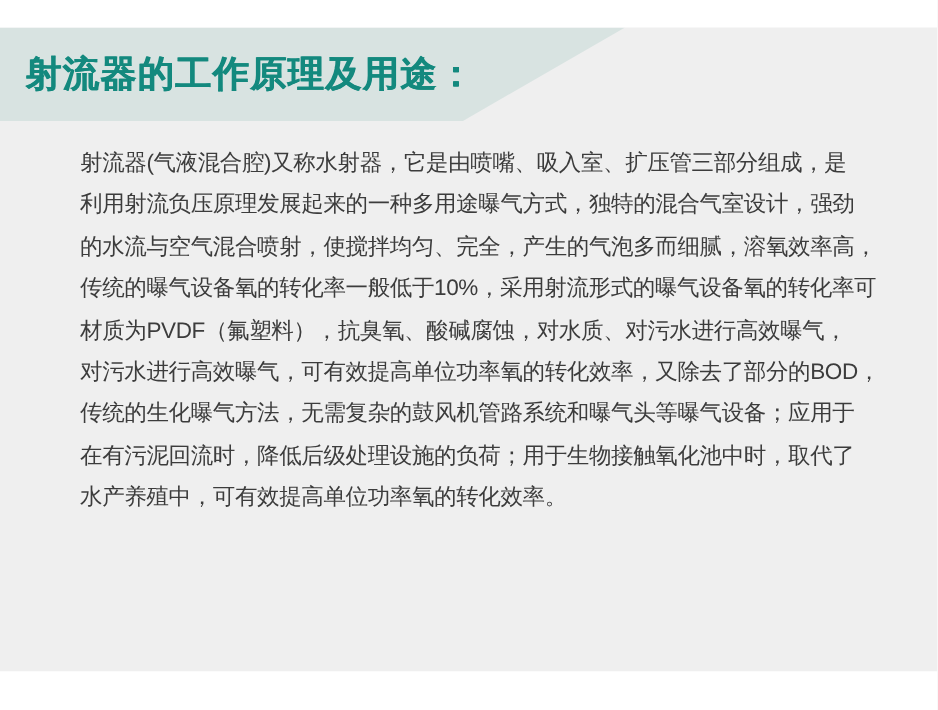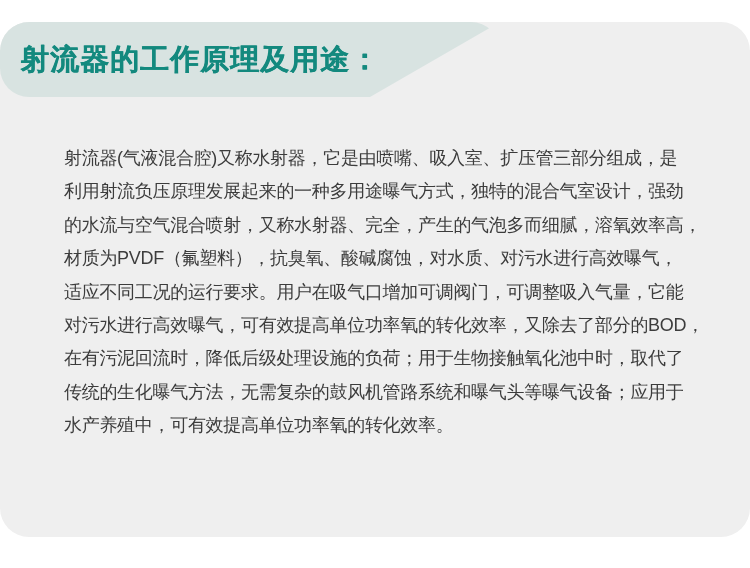--- a/index.html
+++ b/index.html
@@ -2,21 +2,21 @@
 <html style="--page-bg: #ffffff; --content-bg: #efefef; --band: #d8e3e1; --title: #13897e; --body-text: #3c3c3c;"><head>
 <meta charset="utf-8">
 <style>
   :root {
     --content-bg: #efefef;
     --band: #d8e3e1;
     --title: #13897e;
     --body-text: #3c3c3c;
     --page-bg: #ffffff;
   }
-  * { box-sizing: border-box; border-radius: 29px; }
+  * { box-sizing: border-box; }
   html, body { margin: 0; padding: 0; }
   body {
     width: 750px;
     height: 568px;
     background: var(--page-bg, #ffffff);
     font-family: "Liberation Sans", sans-serif;
   }
   .page {
     position: relative;
     width: 750px;
@@ -48,21 +48,21 @@
     padding-left: 20px;
     font-size: 29px;
     font-weight: 900;
     letter-spacing: 1px;
     color: var(--title, #13897e);
     text-shadow: 0.5px 0 0 currentColor;
     white-space: nowrap;
   }
   .text-block {
     position: absolute;
-    top: 120px;
+    top: 92px;
     left: 64px;
     width: 640px;
   }
   .paragraph { margin: 0; padding: 0; }
   .text-line {
     display: block;
     height: 33.4px;
     line-height: 33.4px;
     font-size: 18px;
     color: var(--body-text, #3c3c3c);
@@ -75,25 +75,25 @@
 
 <div class="page">
   <div class="content-area">
     <div class="header-band">
       <h1 class="page-title">射流器的工作原理及用途：</h1>
     </div>
     <div class="text-block">
         <p class="paragraph">
           <span class="text-line">射流器(气液混合腔)又称水射器，它是由喷嘴、吸入室、扩压管三部分组成，是</span>
           <span class="text-line">利用射流负压原理发展起来的一种多用途曝气方式，独特的混合气室设计，强劲</span>
-          <span class="text-line">的水流与空气混合喷射，又称水射器、完全，产生的气泡多而细腻，溶氧效率高，</span>
+          <span class="text-line">的水流与空气混合喷射，使搅拌均匀、完全，产生的气泡多而细腻，溶氧效率高，</span>
+          <span class="text-line">传统的曝气设备氧的转化率一般低于10%，采用射流形式的曝气设备氧的转化率可</span>
         </p>
         <p class="paragraph">
           <span class="text-line">材质为PVDF（氟塑料），抗臭氧、酸碱腐蚀，对水质、对污水进行高效曝气，</span>
-          <span class="text-line">适应不同工况的运行要求。用户在吸气口增加可调阀门，可调整吸入气量，它能</span>
           <span class="text-line">对污水进行高效曝气，可有效提高单位功率氧的转化效率，又除去了部分的BOD，</span>
+          <span class="text-line">传统的生化曝气方法，无需复杂的鼓风机管路系统和曝气头等曝气设备；应用于</span>
           <span class="text-line">在有污泥回流时，降低后级处理设施的负荷；用于生物接触氧化池中时，取代了</span>
-          <span class="text-line">传统的生化曝气方法，无需复杂的鼓风机管路系统和曝气头等曝气设备；应用于</span>
           <span class="text-line">水产养殖中，可有效提高单位功率氧的转化效率。</span>
         </p>
       </div>
   </div>
 </div>
 
 </body></html>

